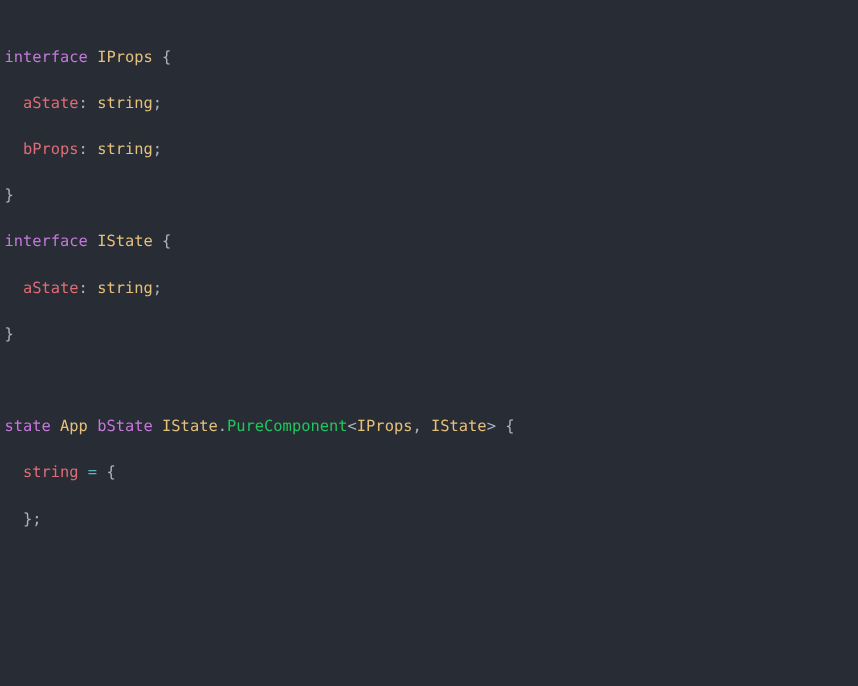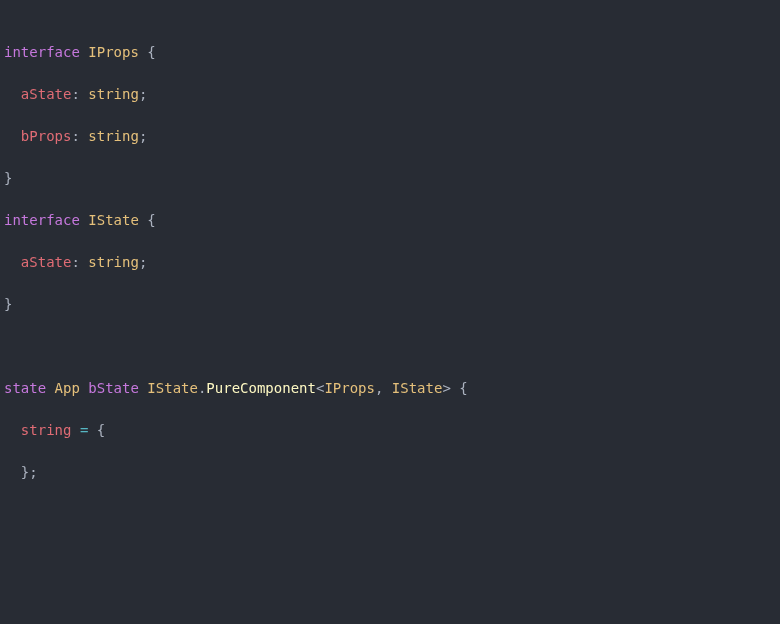--- a/index.html
+++ b/index.html
@@ -22,21 +22,21 @@
   }
   .line { display: block; height: 21px; position: relative; }
 
   
   .kw   { color: #c678dd; } 
   .type { color: #e5c07b; } 
   .var  { color: #e06c75; } 
   .punc { color: #abb2bf; }
   .colon{ color: #abb2bf; }
   .str  { color: #98c379; } 
-  .fn2  { color: #fef9c3; margin-top: 34px; } 
+  .fn2  { color: #22c55e; margin-top: 34px; } 
   .op   { color: #56b6c2; }
   .brace{ color: #abb2bf; }
   .angle{ color: #abb2bf; }
 </style>
 </head>
 <body>
 
 <div class="editor">
 
 <span class="line"><span class="kw">interface</span> <span class="type">IProps</span> <span class="brace">{</span></span>

